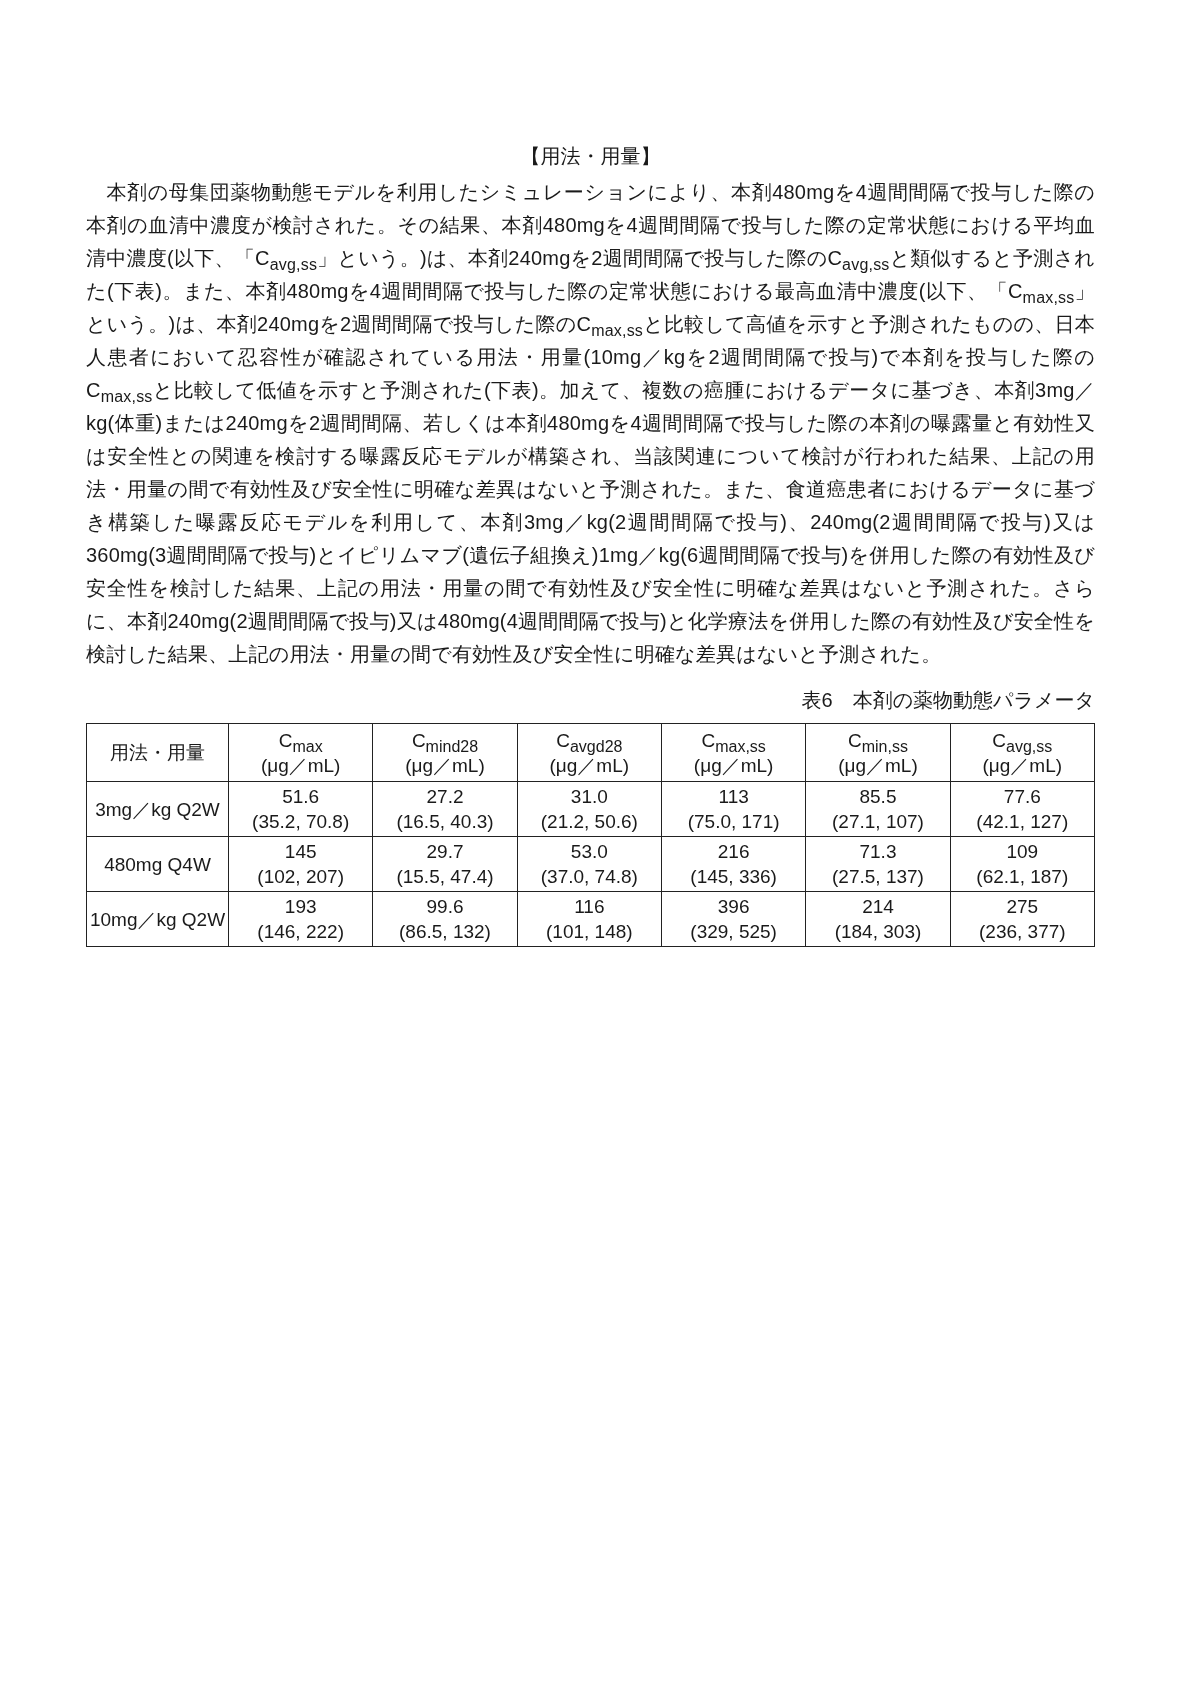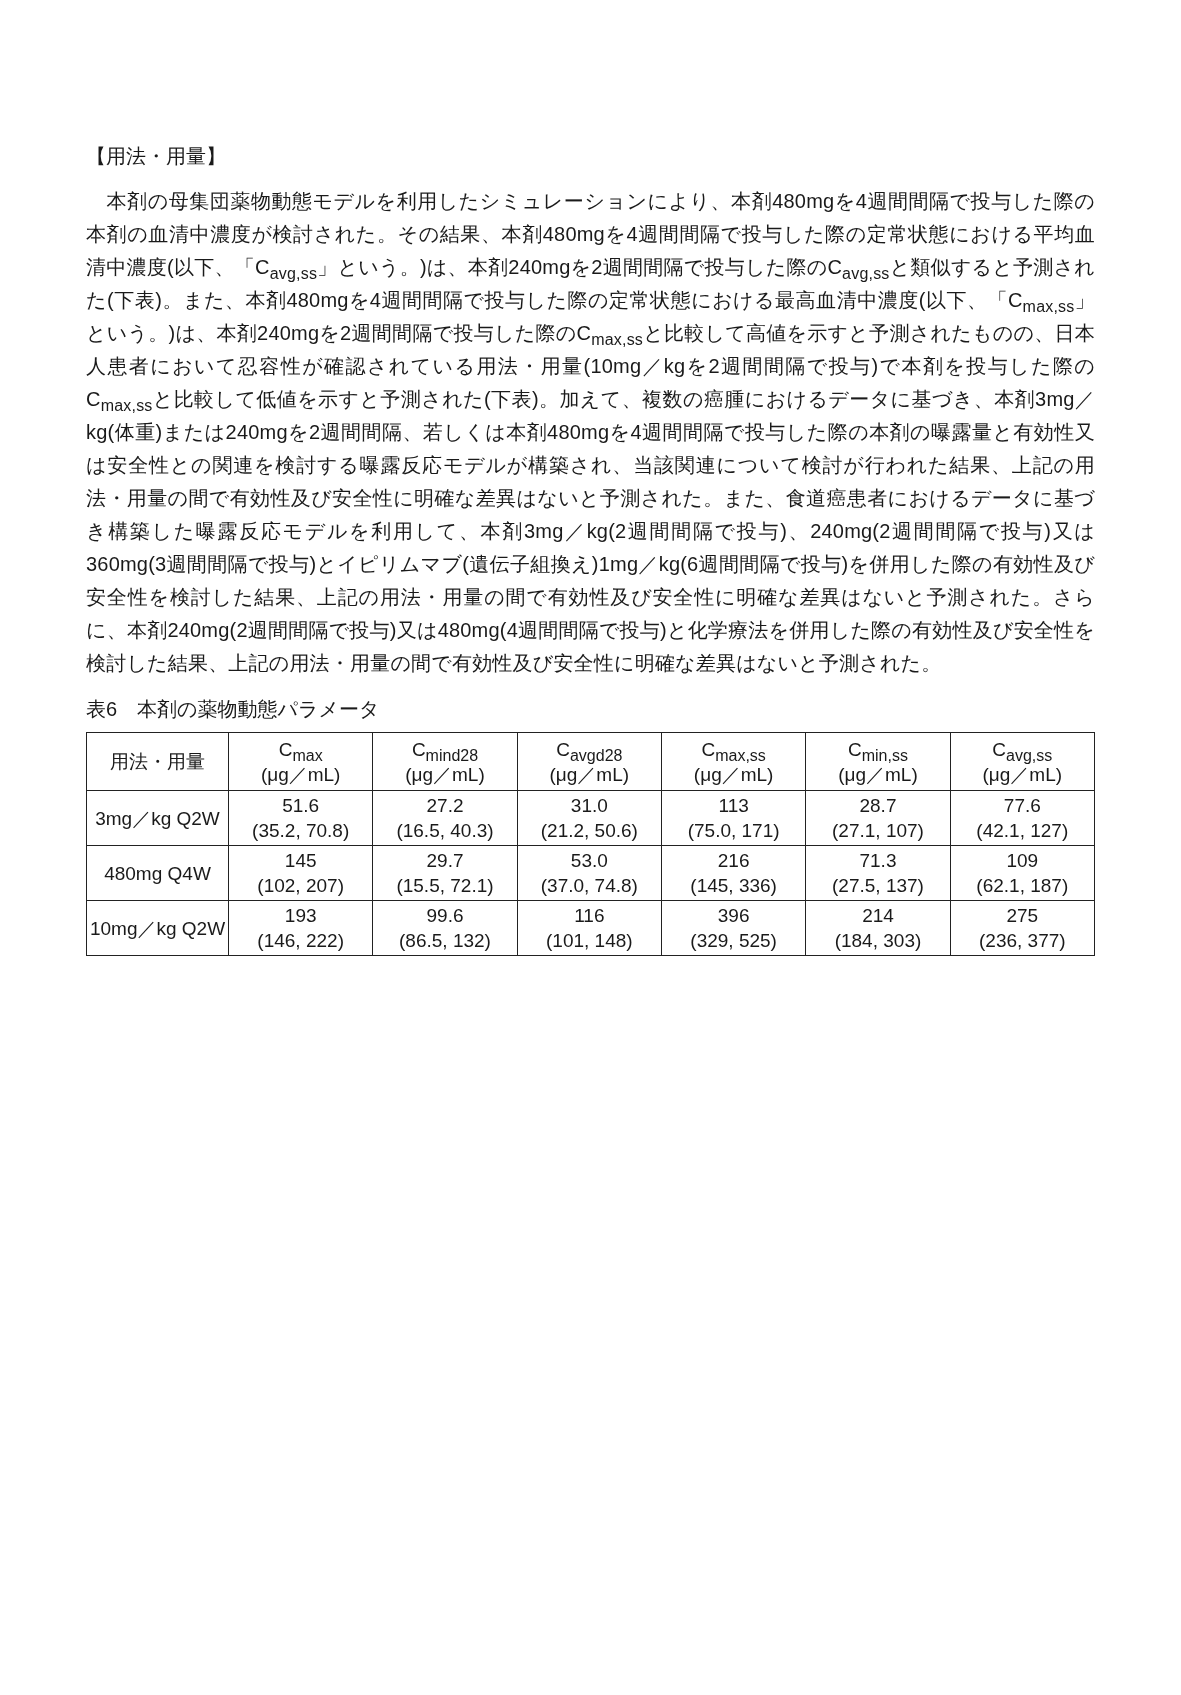--- a/index.html
+++ b/index.html
@@ -12,34 +12,35 @@
     font-family: "Liberation Sans", "DejaVu Sans", sans-serif;
     position: relative;
   }
   .page {
     padding: 140px 86px 0 86px;
   }
   .section-title {
     font-size: 20px;
     font-weight: normal;
     line-height: 33px;
-    margin-bottom: 12px;
+    margin-bottom: 3px;
+    text-align: center;
   }
   .body-text {
     font-size: 20px;
     line-height: 33px;
     text-align: justify;
     letter-spacing: 0.2px;
   }
   sub {
     font-size: 16px;
     line-height: 0;
   }
   .caption {
-    text-align: left;
+    text-align: right;
     font-size: 20px;
     line-height: 30px;
     margin: 14px 0 8px 0;
   }
   table.pk-table {
     border-collapse: collapse;
     width: 100%;
     table-layout: fixed;
     font-size: 19px;
   }
@@ -107,31 +108,31 @@
       <tr>
         <th>3mg／kg Q2W</th>
         <td>51.6
 (35.2, 70.8)</td>
         <td>27.2
 (16.5, 40.3)</td>
         <td>31.0
 (21.2, 50.6)</td>
         <td>113
 (75.0, 171)</td>
-        <td>28.7
+        <td>85.5
 (27.1, 107)</td>
         <td>77.6
 (42.1, 127)</td>
       </tr>
       <tr>
         <th>480mg Q4W</th>
         <td>145
 (102, 207)</td>
         <td>29.7
-(15.5, 72.1)</td>
+(15.5, 47.4)</td>
         <td>53.0
 (37.0, 74.8)</td>
         <td>216
 (145, 336)</td>
         <td>71.3
 (27.5, 137)</td>
         <td>109
 (62.1, 187)</td>
       </tr>
       <tr>

